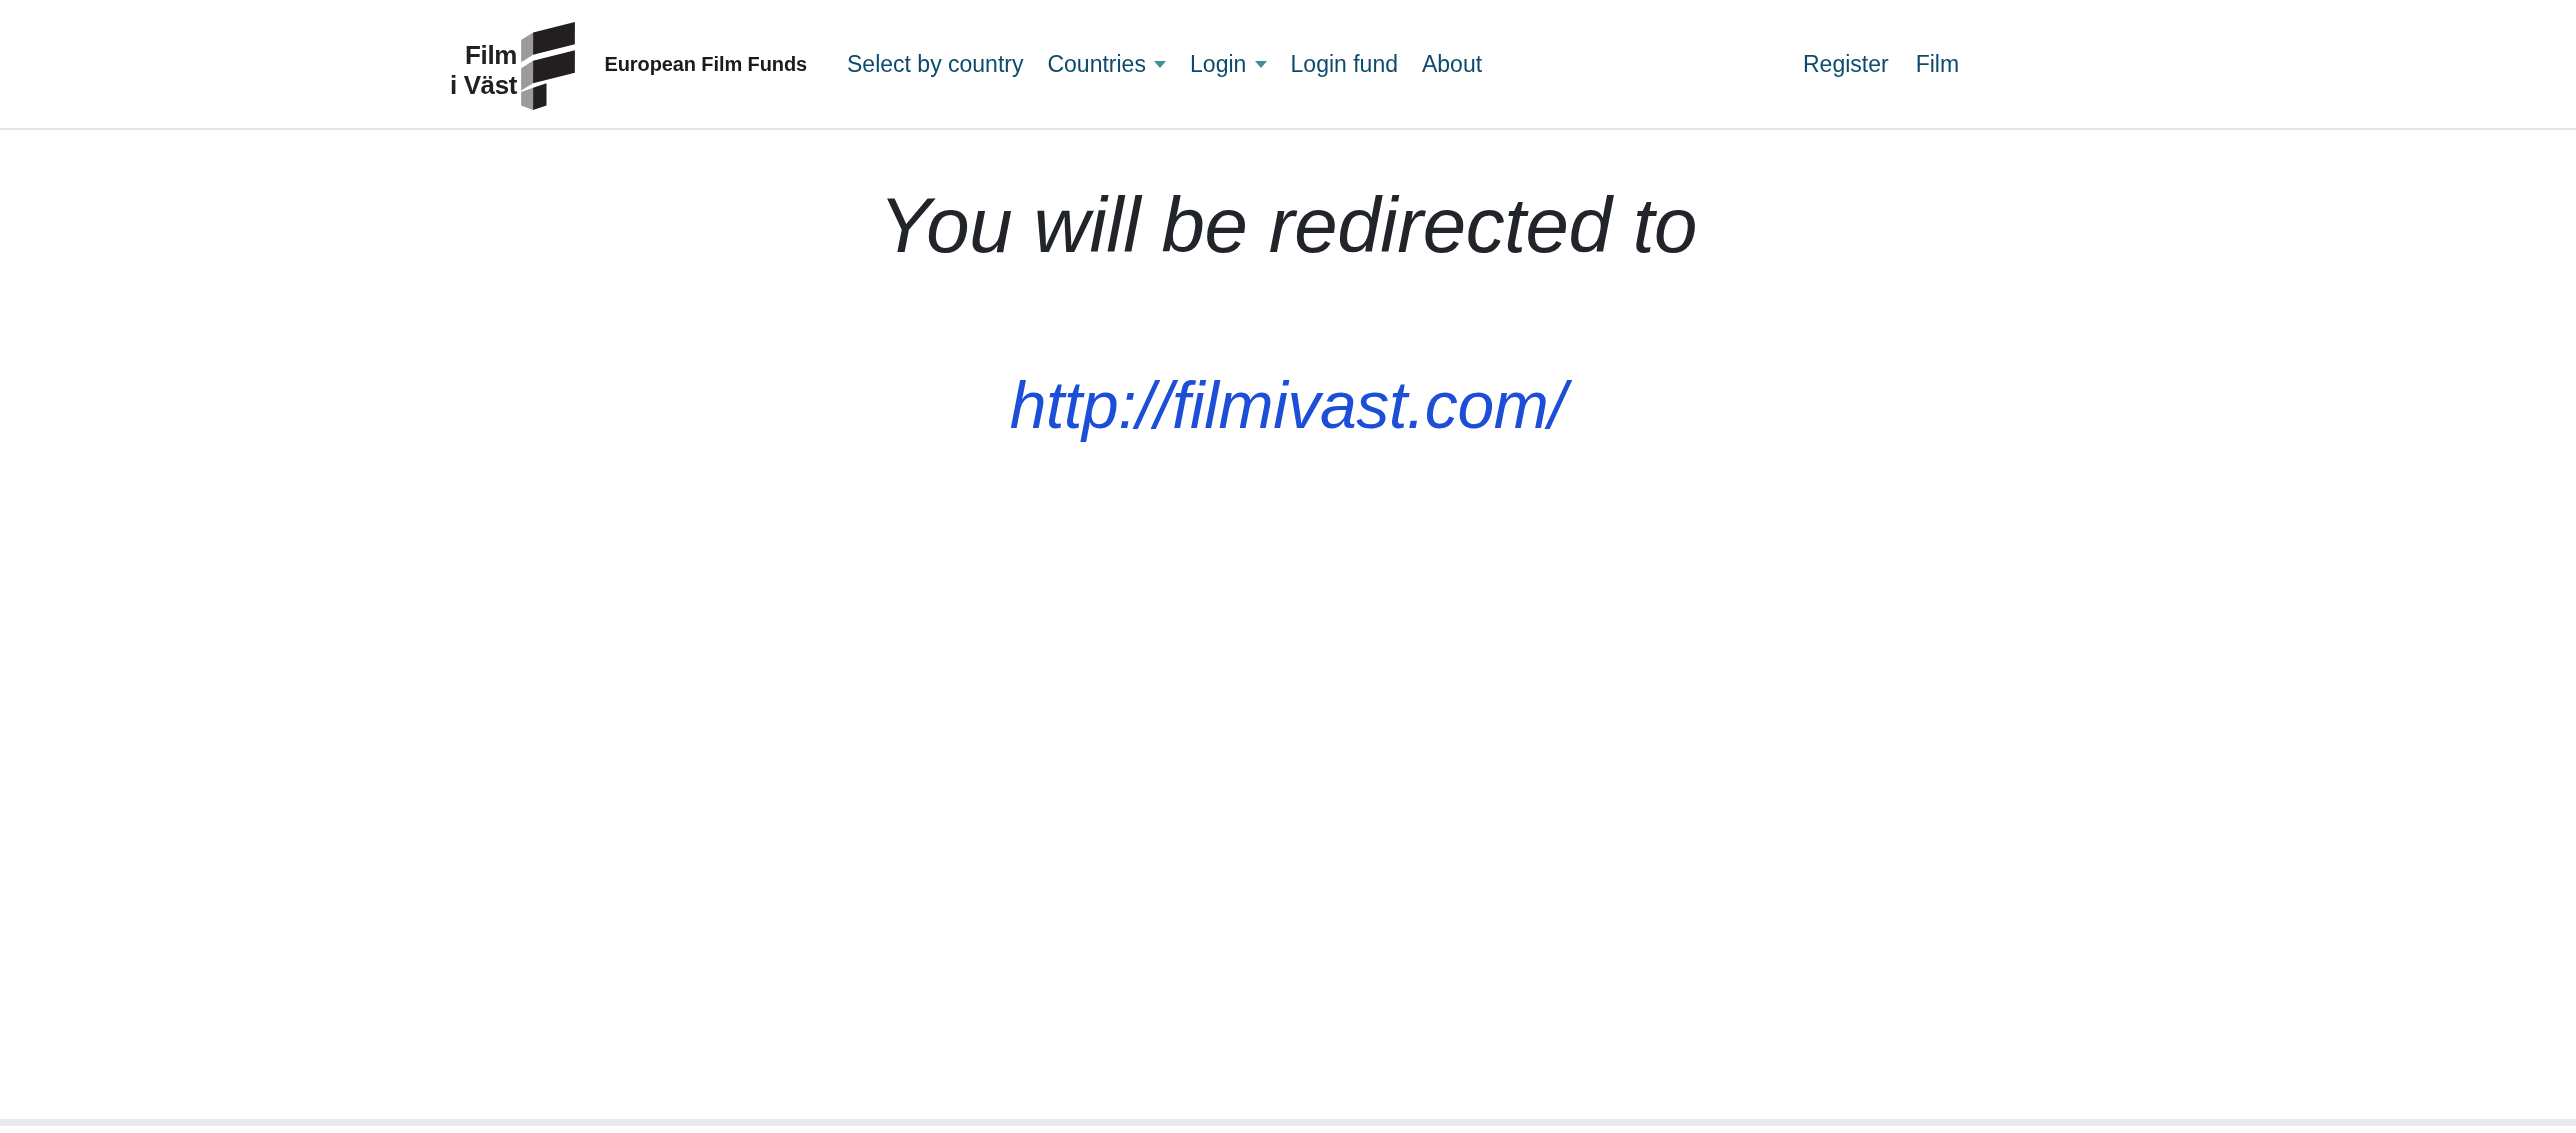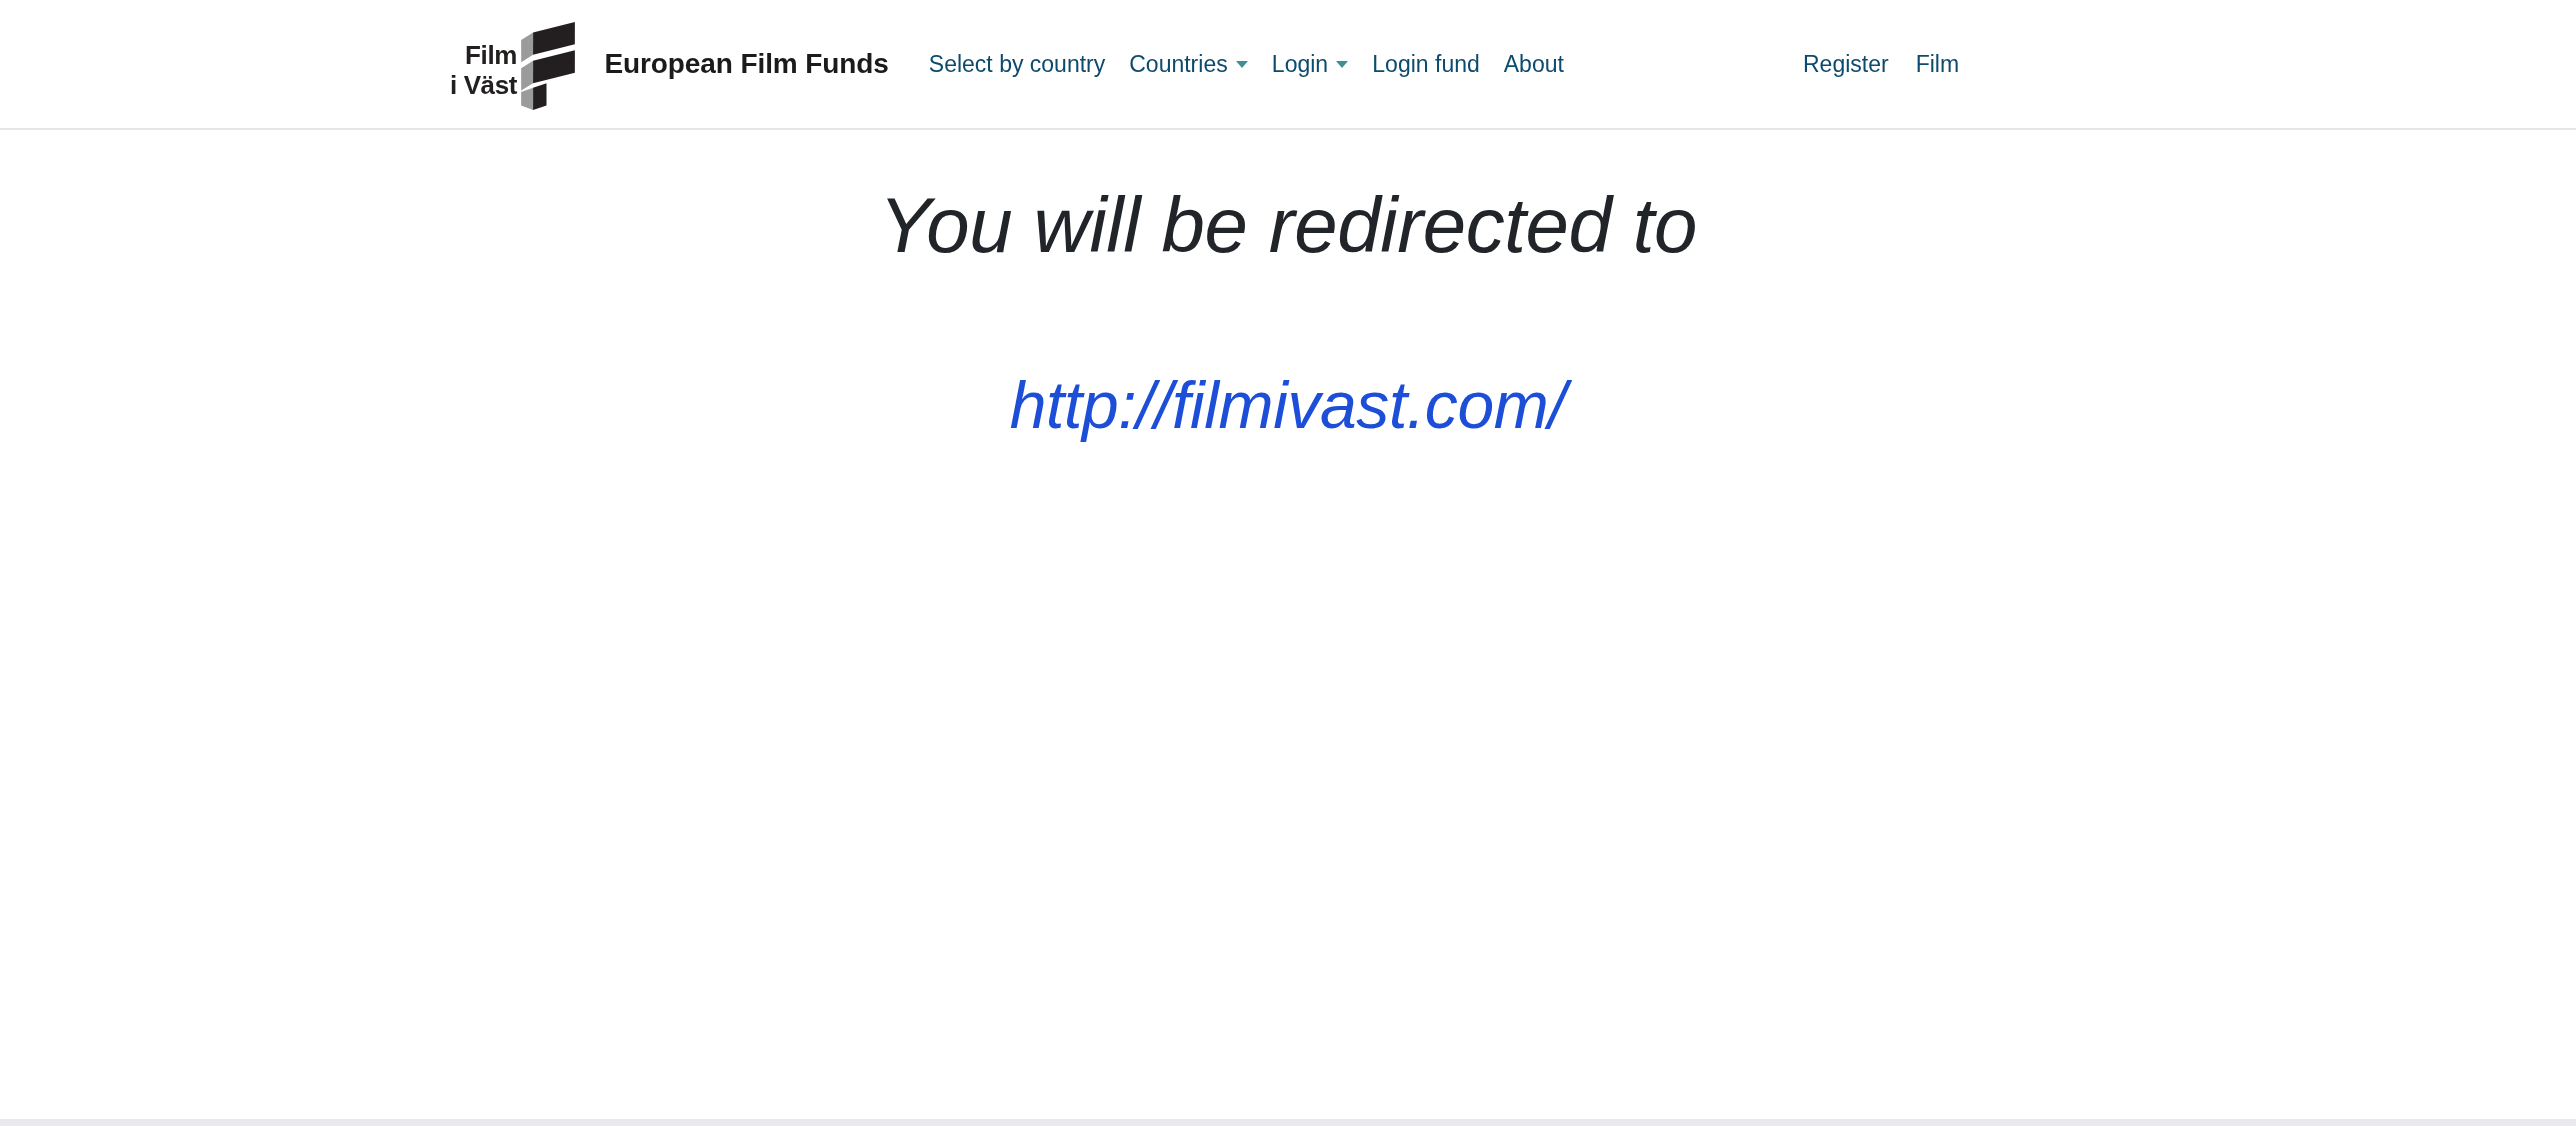--- a/index.html
+++ b/index.html
@@ -72,21 +72,21 @@
     width: 57px;
     height: 88px;
     margin-left: 4.5px;
     margin-top: 1.5px;
   }
   .fiv-chevrons svg { display: block; }
 
   .brand-title {
     font-family: "Liberation Sans", sans-serif;
     font-weight: bold;
-    font-size: 28px;
+    font-size: 20px;
     color: #1b1b1b;
     letter-spacing: -0.1px;
     margin-left: 26px;
     white-space: nowrap;
   }
 
   .nav-left {
     display: flex;
     align-items: center;
     margin-left: 40px;

